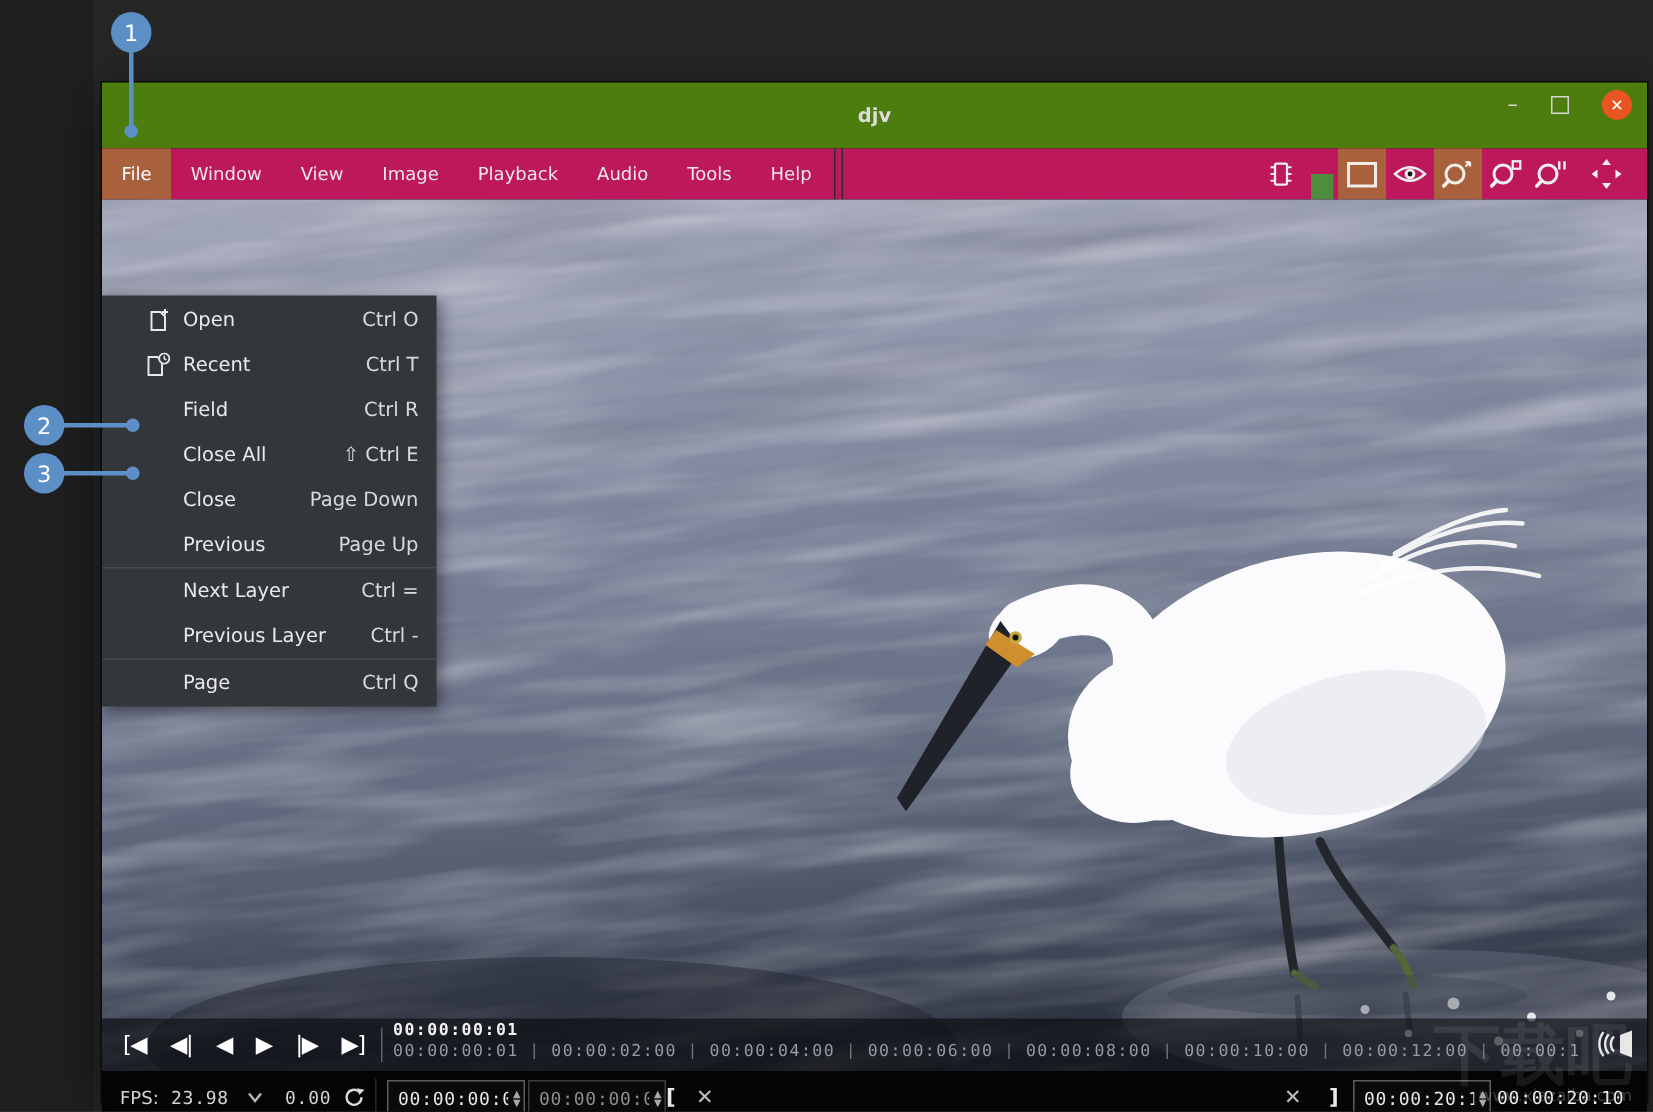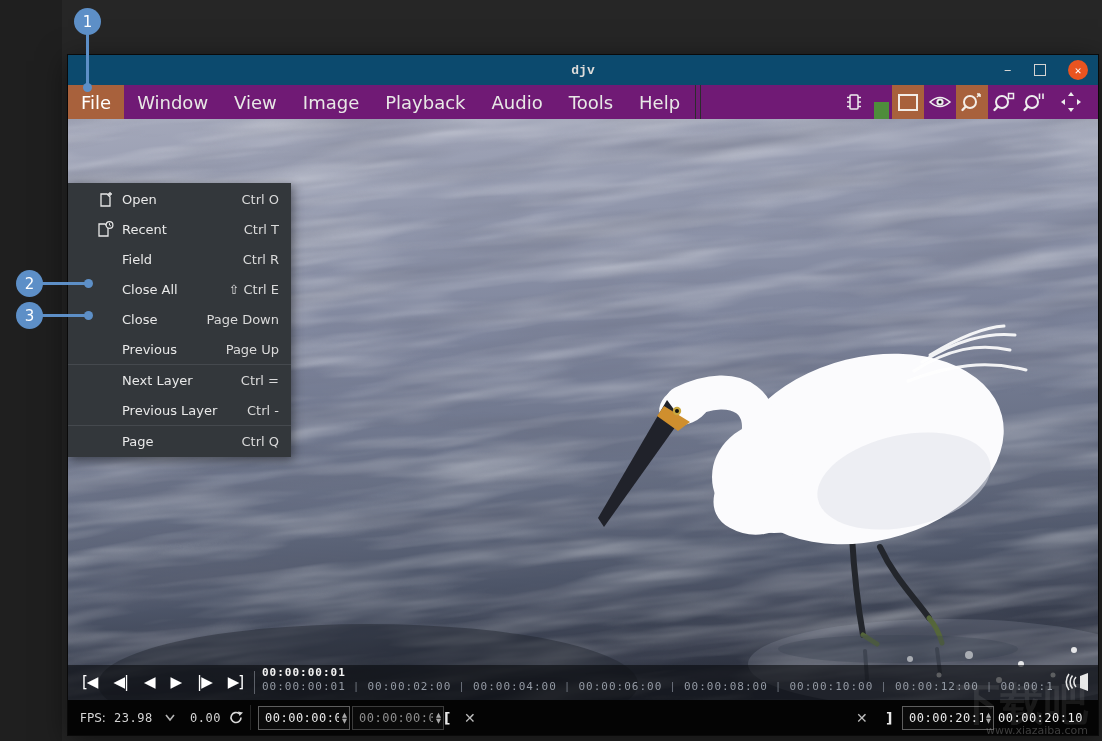--- a/index.html
+++ b/index.html
@@ -5,30 +5,30 @@
   html,body{margin:0;padding:0;background:#242424;width:1102px;height:741px;overflow:hidden;
     font-family:"DejaVu Sans","Liberation Sans",sans-serif;-webkit-font-smoothing:antialiased;}
   .stage{position:relative;width:1102px;height:741px;background:#262626;}
   .stage::before{content:"";position:absolute;left:0;top:0;width:62px;height:741px;background:#1f1f1f;}
 
   
   .win{position:absolute;left:68px;top:55px;width:1030px;height:680px;
     box-shadow:0 0 0 1px #0a0a0a,0 6px 28px rgba(0,0,0,.55);background:#000;}
 
   
-  .titlebar{position:relative;height:30px;background:#0c4a6e;display:flex;align-items:center;font-family:Liberation Mono, monospace;}
+  .titlebar{position:relative;height:44px;background:#4d7c0f;display:flex;align-items:center;}
   .title{position:absolute;left:0;right:0;text-align:center;color:#dedcda;font-size:13px;font-weight:bold;}
   .winbtns{position:absolute;right:10px;top:0;height:30px;display:flex;align-items:center;gap:22px;}
   .btn-min{color:#d6d4d2;font-size:14px;line-height:10px;cursor:default;}
   .btn-max{width:10px;height:10px;border:1.5px solid #d6d4d2;}
   .btn-close{width:20px;height:20px;border-radius:50%;background:#e95420;color:#fff;font-size:11px;
     display:flex;align-items:center;justify-content:center;font-weight:bold;}
 
   
-  .menubar{position:relative;height:34px;background:#701a75;display:flex;align-items:stretch;color:#e8e8e6;font-size:18px;}
+  .menubar{position:relative;height:34px;background:#be185d;display:flex;align-items:stretch;color:#e8e8e6;font-size:12px;}
   .mitem{display:flex;align-items:center;padding:0 13px;}
   .mitem.active{background:#a8613c;color:#fff;}
   .mb-sep{width:1px;background:#2c2c2c;margin:0 2px;}
   .media-title{display:flex;align-items:center;padding:0 12px;min-width:255px;color:#e6e6e6;}
   .chev{margin-left:auto;opacity:.8;}
   .toolbar{display:flex;align-items:center;margin-left:auto;padding-right:6px;gap:2px;}
   .tbtn{height:34px;min-width:28px;display:flex;align-items:center;justify-content:center;}
   .tbtn.hl{background:#a8613c;min-width:32px;}
   .swatch{width:15px;height:17px;background:#4e8d3b;align-self:flex-end;margin:0 1px 0 4px;}
   .frame-glyph{width:16px;height:13px;border:2px solid #f2ece6;}

